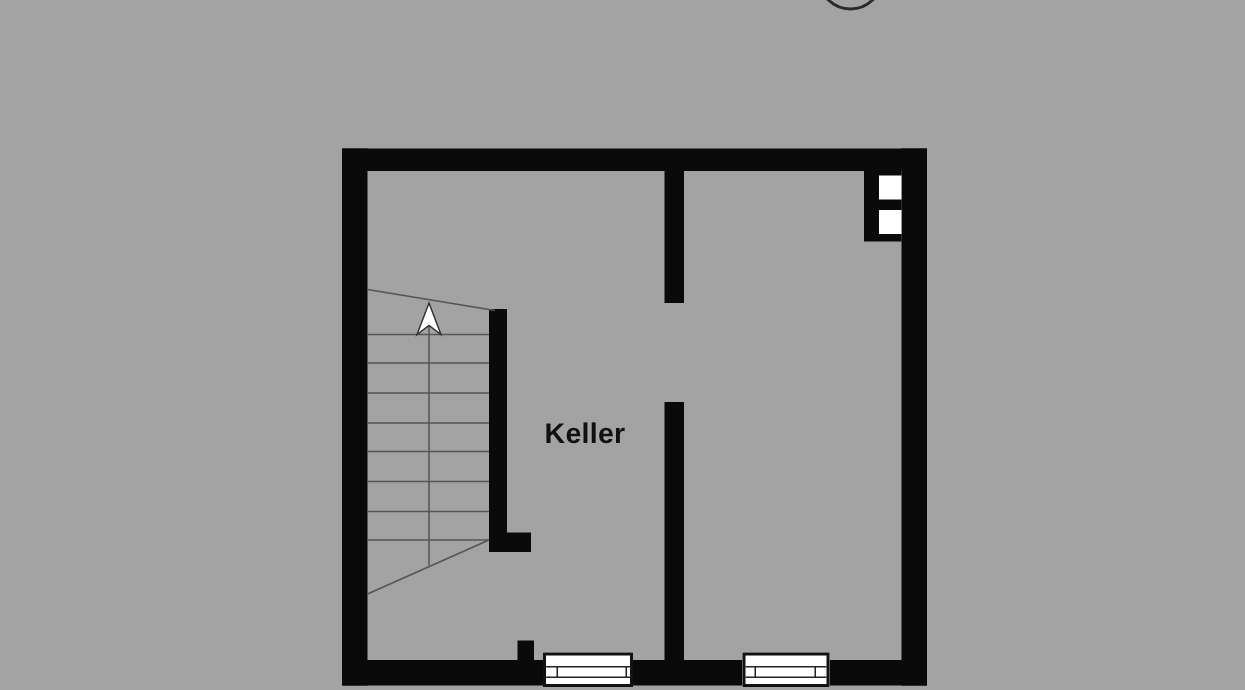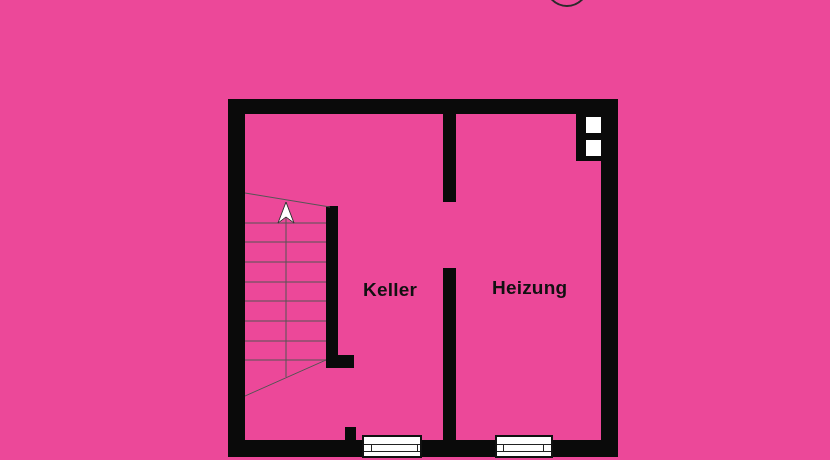--- a/index.html
+++ b/index.html
@@ -1,19 +1,19 @@
 <!DOCTYPE html>
 <html><head>
 <meta charset="utf-8">
 <style>
   html,body{margin:0;padding:0;background:#ffffff;}
   #canvas{
     position:relative;
     width:830px;height:460px;
-    background:#ec4899;
+    background:#a3a3a3;
     overflow:hidden;
     font-family:"Liberation Sans", sans-serif;
   }
   .wall{position:absolute;background:#0a0a0a;}
   .hole{position:absolute;background:#ffffff;}
   .room-label{
     position:absolute;
     color:#111111;
     font-weight:bold;
     font-size:19px;
@@ -89,15 +89,14 @@
     <div class="wtick" style="left:53px;top:7px;height:8px;"></div>
   </div>
   <div class="window" style="left:495px;top:435px;width:58px;height:23px;">
     <div class="wline" style="top:7px;"></div>
     <div class="wline" style="top:14px;"></div>
     <div class="wtick" style="left:6px;top:7px;height:8px;"></div>
     <div class="wtick" style="left:46px;top:7px;height:8px;"></div>
   </div>
 
   <div class="room-label" style="left:363px;top:279px;">Keller</div>
-  <div class="room-label" style="left:492px;top:277px;">Heizung</div>
 
 </div>
 
 </body></html>

